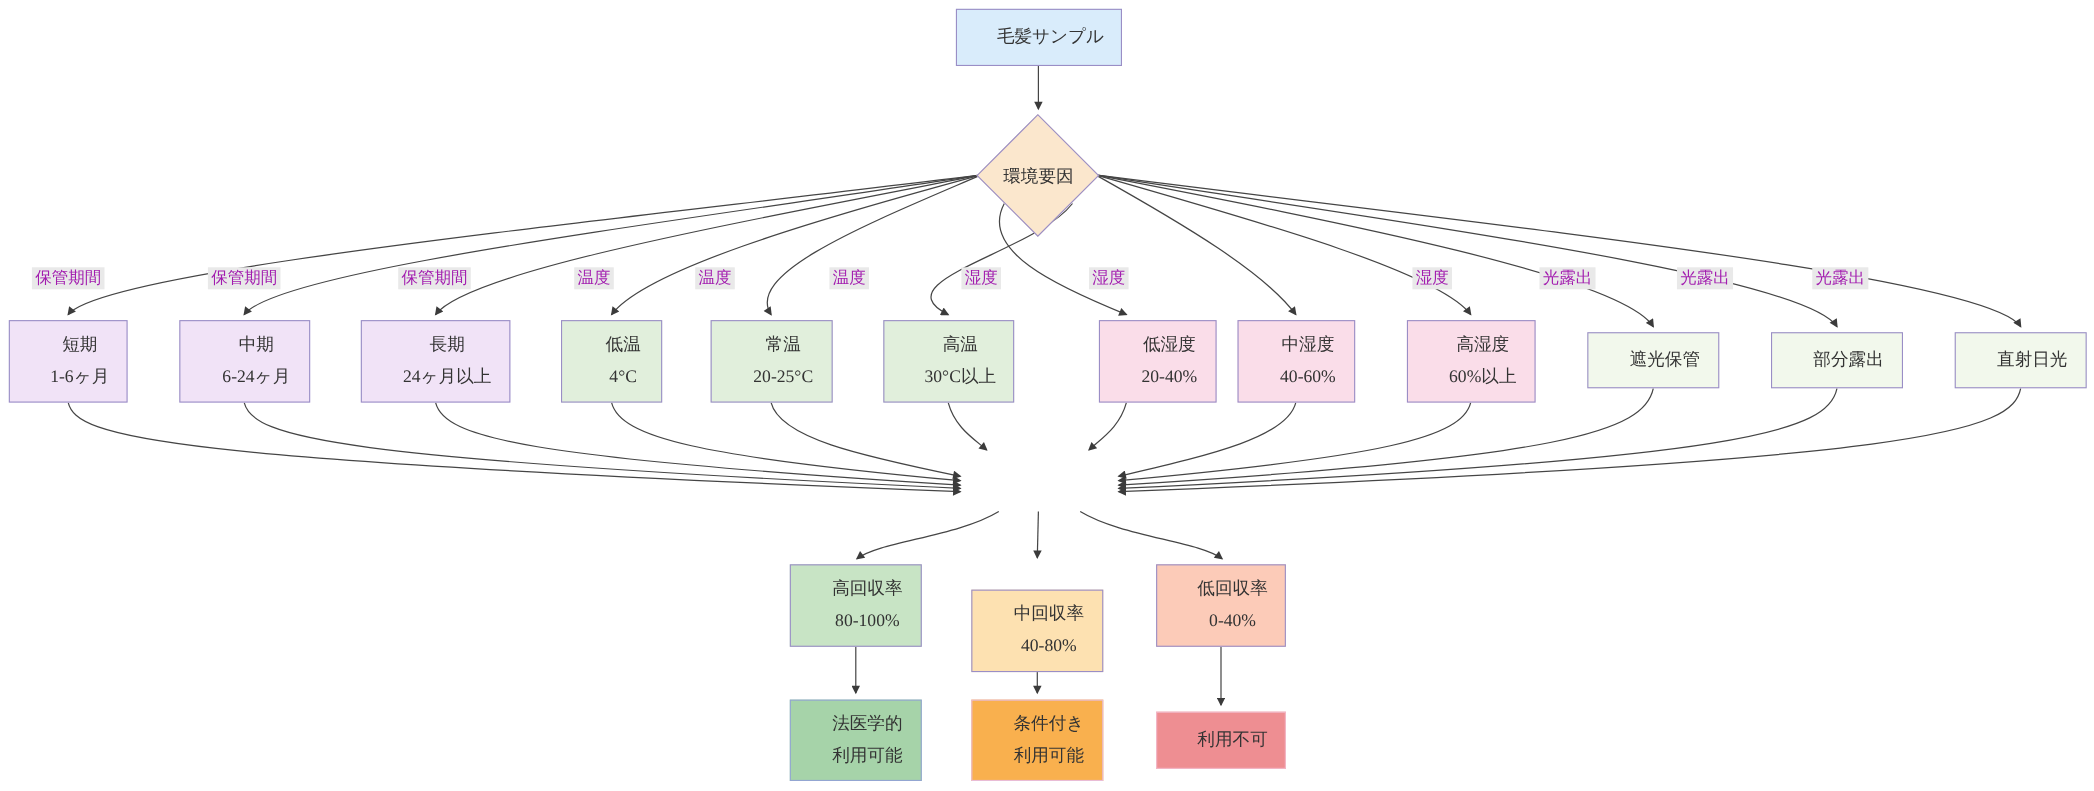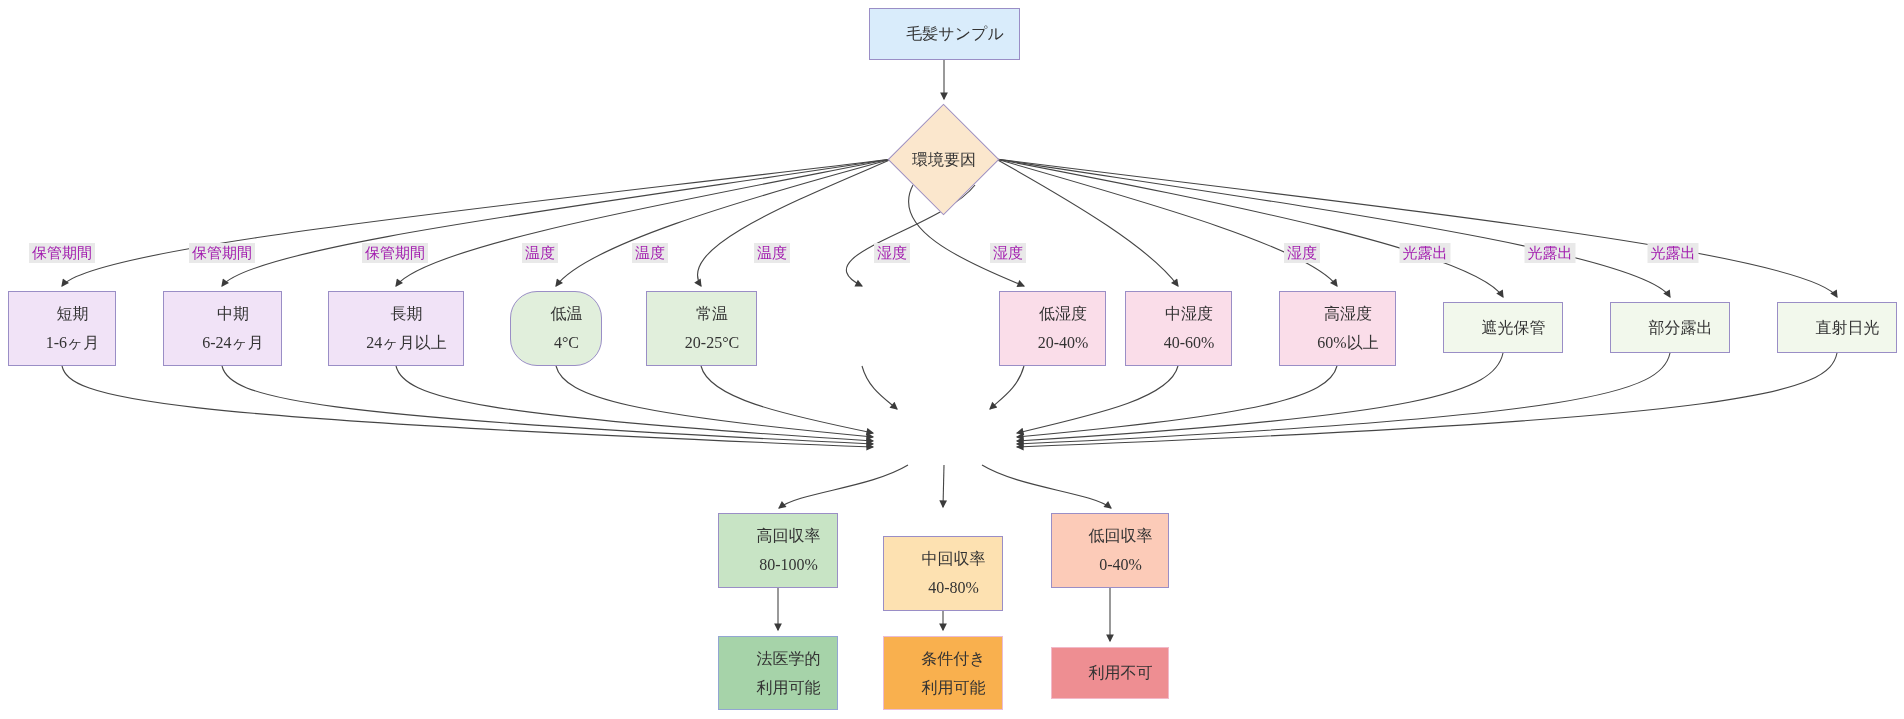--- a/index.html
+++ b/index.html
@@ -105,27 +105,31 @@
   </div>
   <div class="node" style="left: 163px; top: 291px; width: 119px; height: 75px; background: rgb(241, 227, 247);">
     <span class="t">中期</span>
     <span class="s">6-24ヶ月</span>
   </div>
   <div class="node" style="left: 328px; top: 291px; width: 136px; height: 75px; background: rgb(241, 227, 247);">
     <span class="t">長期</span>
     <span class="s">24ヶ月以上</span>
   </div>
 
-  <div class="node" style="left: 510px; top: 291px; width: 92px; height: 75px; background: rgb(225, 239, 220); border-radius: 27px;">
+  <div class="node" style="left: 510px; top: 291px; width: 92px; height: 75px; background: rgb(225, 239, 220);">
     <span class="t">低温</span>
     <span class="s">4°C</span>
   </div>
   <div class="node" style="left: 646px; top: 291px; width: 111px; height: 75px; background: rgb(225, 239, 220);">
     <span class="t">常温</span>
     <span class="s">20-25°C</span>
+  </div>
+  <div class="node" style="left: 803px; top: 291px; width: 119px; height: 75px; background: rgb(225, 239, 220);">
+    <span class="t">高温</span>
+    <span class="s">30°C以上</span>
   </div>
 
   <div class="node" style="left: 971px; top: 291px; width: 107px; height: 75px; background: rgb(250, 221, 233); margin-left: 28px;">
     <span class="t">低湿度</span>
     <span class="s">20-40%</span>
   </div>
   <div class="node" style="left: 1125px; top: 291px; width: 107px; height: 75px; background: rgb(250, 221, 233);">
     <span class="t">中湿度</span>
     <span class="s">40-60%</span>
   </div>

